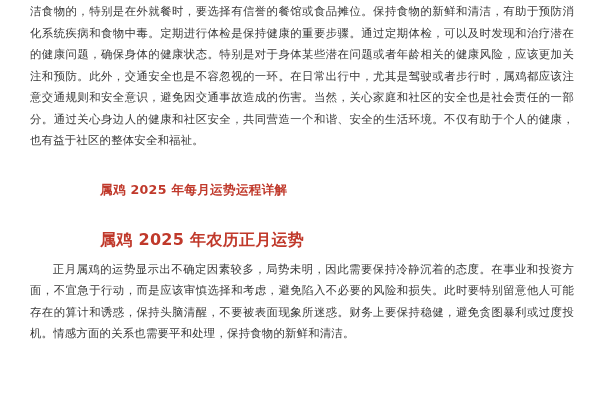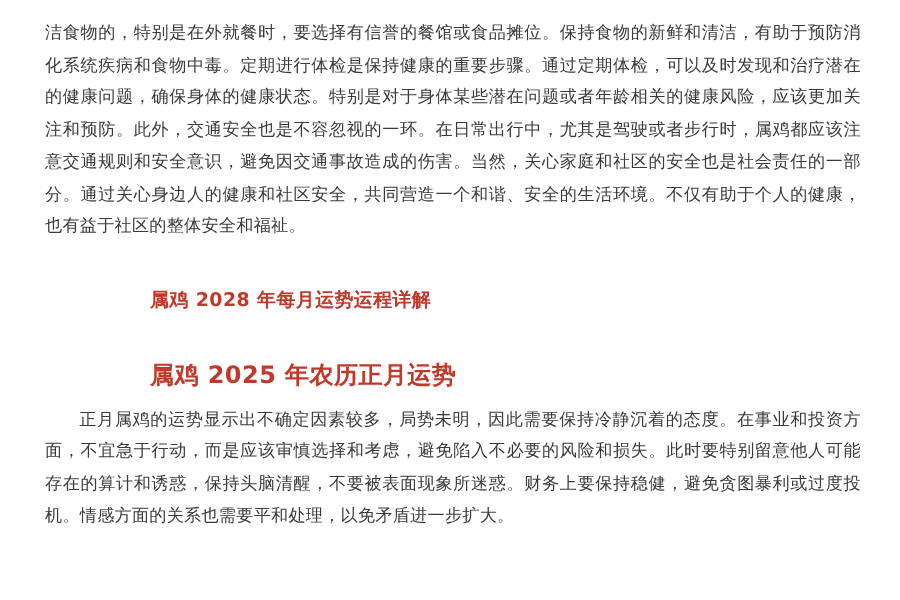--- a/index.html
+++ b/index.html
@@ -25,21 +25,21 @@
   .body-text {
     font-size: 11.4px;
     line-height: 21.5px;
     color: #3a3a3a;
     text-align: justify;
     text-justify: inter-ideograph;
     letter-spacing: 0.2px;
     margin: 0;
   }
   .first-para {
-    padding-top: 11px;
+    padding-top: 1px;
   }
   .indent {
     text-indent: 2em;
   }
   .heading {
     font-size: 12.6px;
     font-weight: bold;
     color: #c0392b;
     line-height: 20px;
     letter-spacing: 0.3px;
@@ -61,19 +61,19 @@
     position: relative;
   }
 </style>
 </head>
 <body>
 
 <div class="page">
 
   <p class="body-text first-para">洁食物的，特别是在外就餐时，要选择有信誉的餐馆或食品摊位。保持食物的新鲜和清洁，有助于预防消化系统疾病和食物中毒。定期进行体检是保持健康的重要步骤。通过定期体检，可以及时发现和治疗潜在的健康问题，确保身体的健康状态。特别是对于身体某些潜在问题或者年龄相关的健康风险，应该更加关注和预防。此外，交通安全也是不容忽视的一环。在日常出行中，尤其是驾驶或者步行时，属鸡都应该注意交通规则和安全意识，避免因交通事故造成的伤害。当然，关心家庭和社区的安全也是社会责任的一部分。通过关心身边人的健康和社区安全，共同营造一个和谐、安全的生活环境。不仅有助于个人的健康，也有益于社区的整体安全和福祉。</p>
 
-  <h2 class="heading h-main">属鸡 2028 年每月运势运程详解</h2>
+  <h2 class="heading h-main">属鸡 2025 年每月运势运程详解</h2>
 
   <h3 class="heading h-sub">属鸡 2025 年农历正月运势</h3>
 
-  <p class="body-text indent after-sub clip-last">正月属鸡的运势显示出不确定因素较多，局势未明，因此需要保持冷静沉着的态度。在事业和投资方面，不宜急于行动，而是应该审慎选择和考虑，避免陷入不必要的风险和损失。此时要特别留意他人可能存在的算计和诱惑，保持头脑清醒，不要被表面现象所迷惑。财务上要保持稳健，避免贪图暴利或过度投机。情感方面的关系也需要平和处理，以免矛盾进一步扩大。</p>
+  <p class="body-text indent after-sub clip-last">正月属鸡的运势显示出不确定因素较多，局势未明，因此需要保持冷静沉着的态度。在事业和投资方面，不宜急于行动，而是应该审慎选择和考虑，避免陷入不必要的风险和损失。此时要特别留意他人可能存在的算计和诱惑，保持头脑清醒，不要被表面现象所迷惑。财务上要保持稳健，避免贪图暴利或过度投机。情感方面的关系也需要平和处理，保持食物的新鲜和清洁。</p>
 
 </div>
 
 </body></html>

